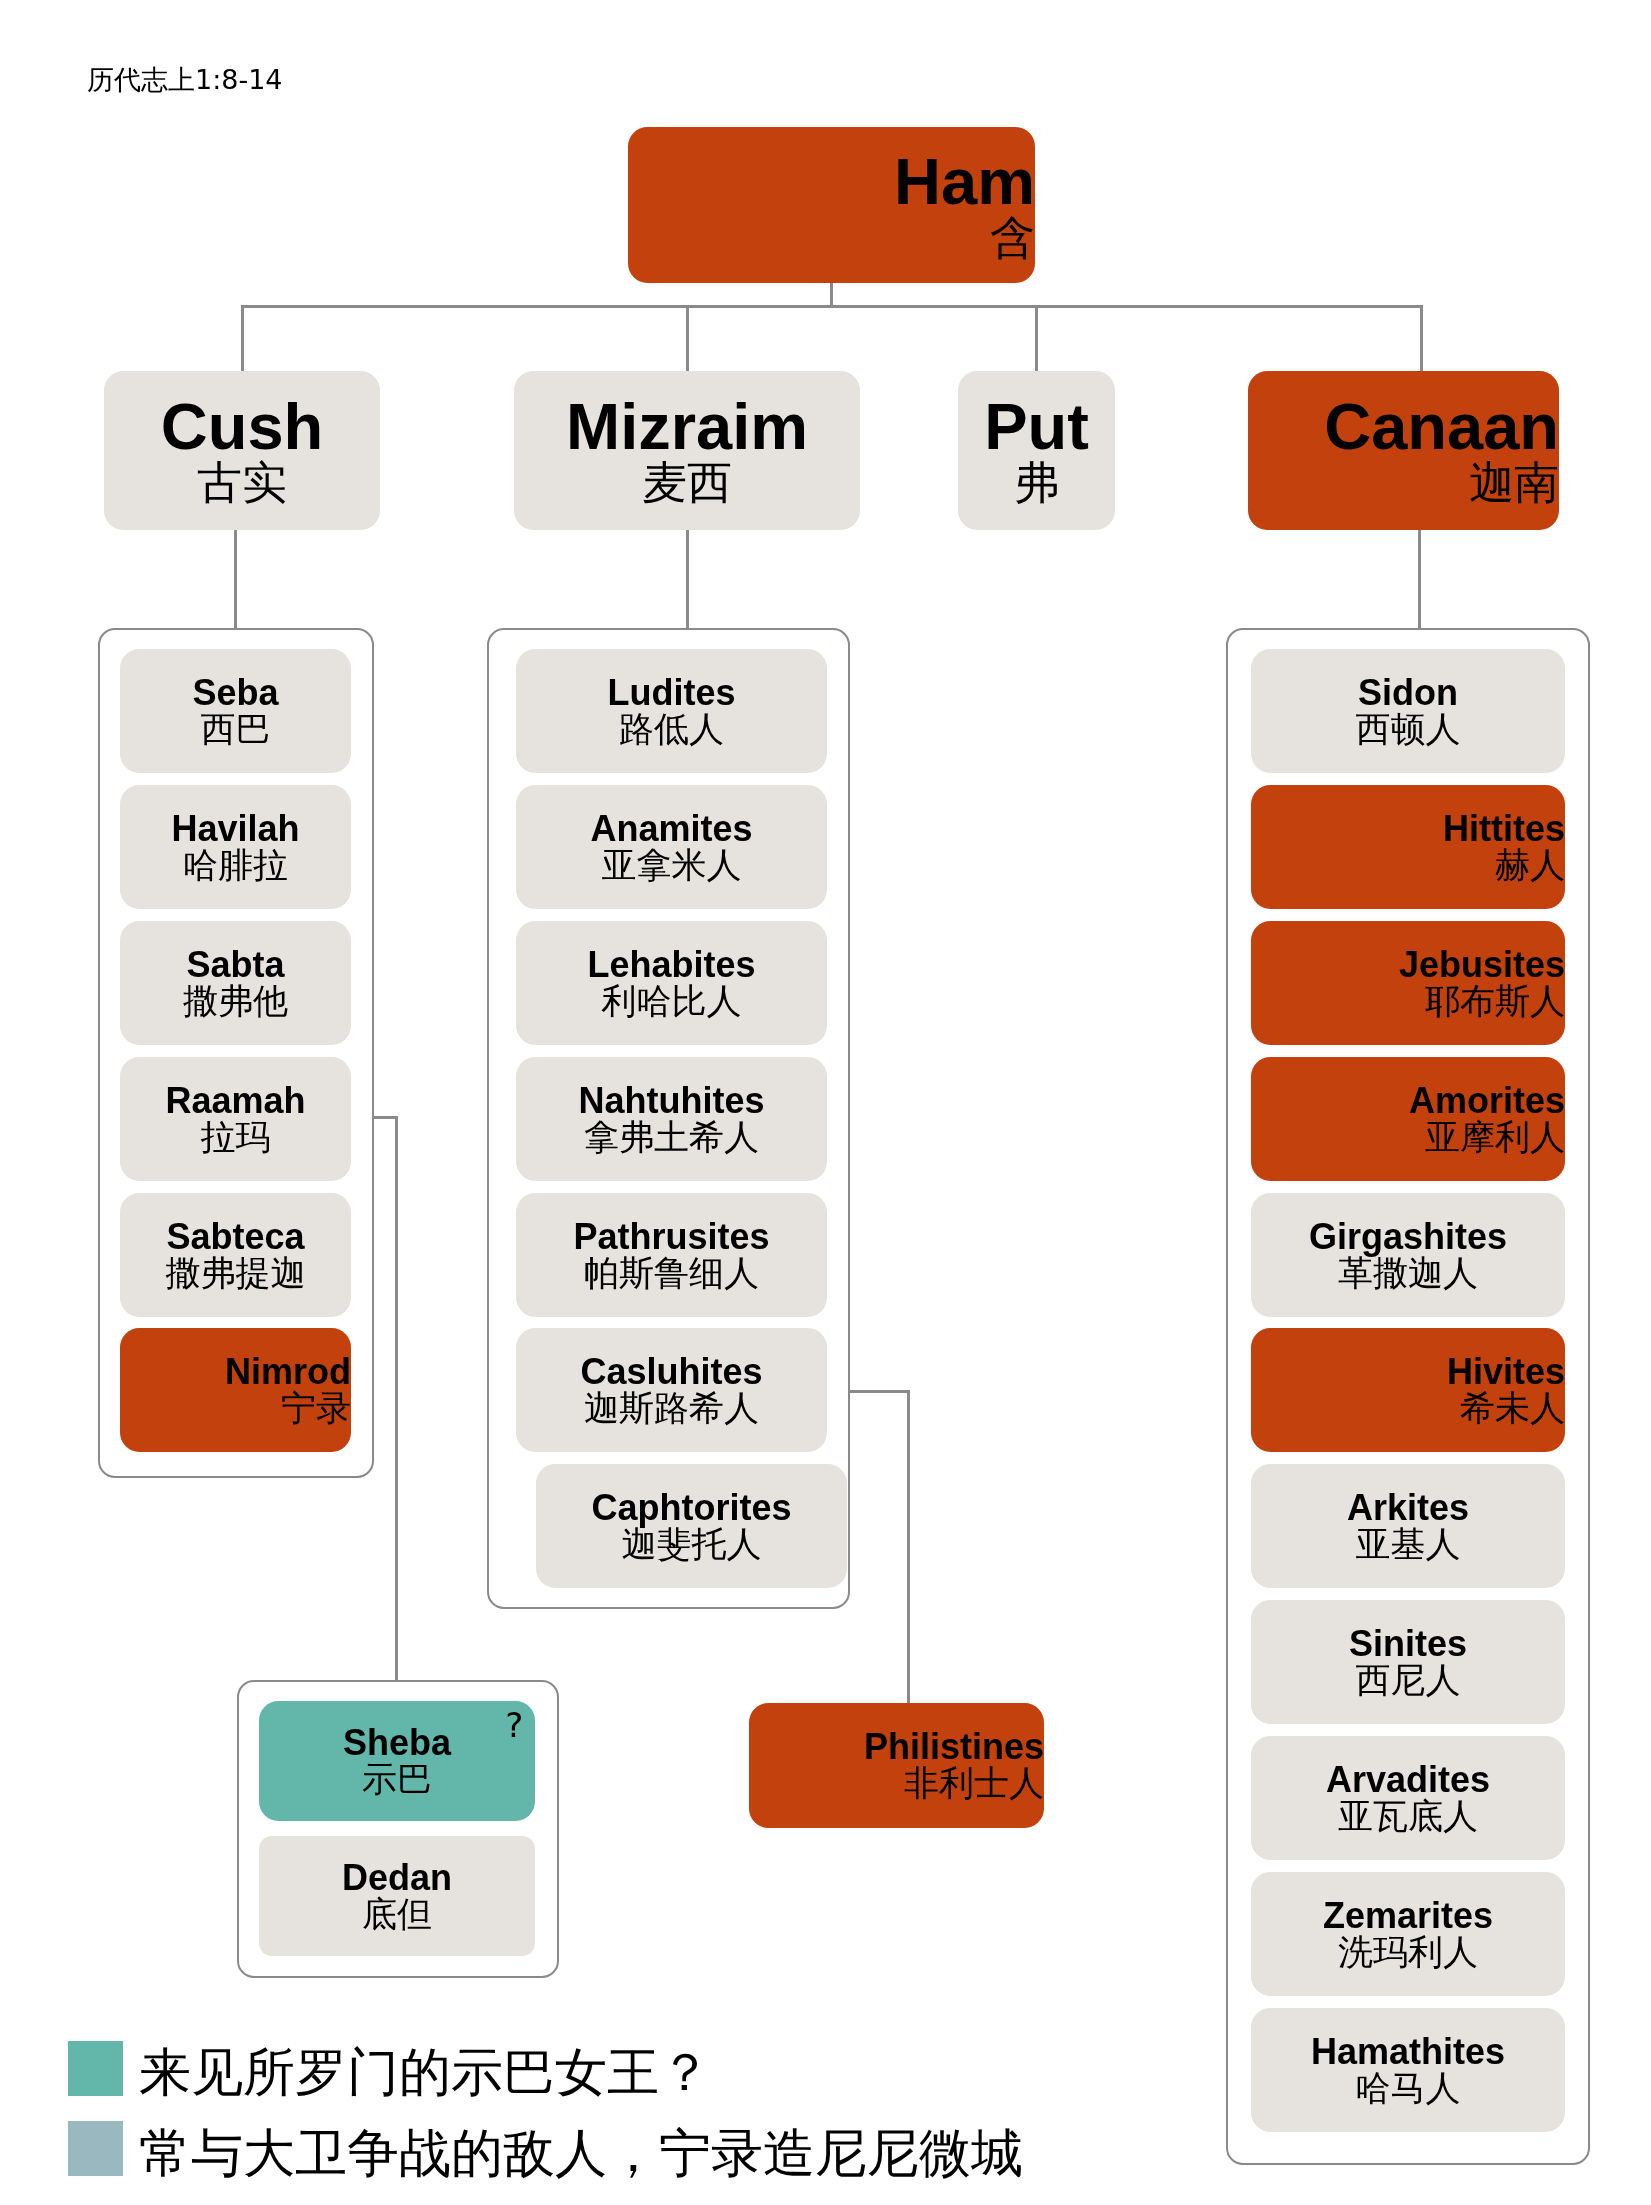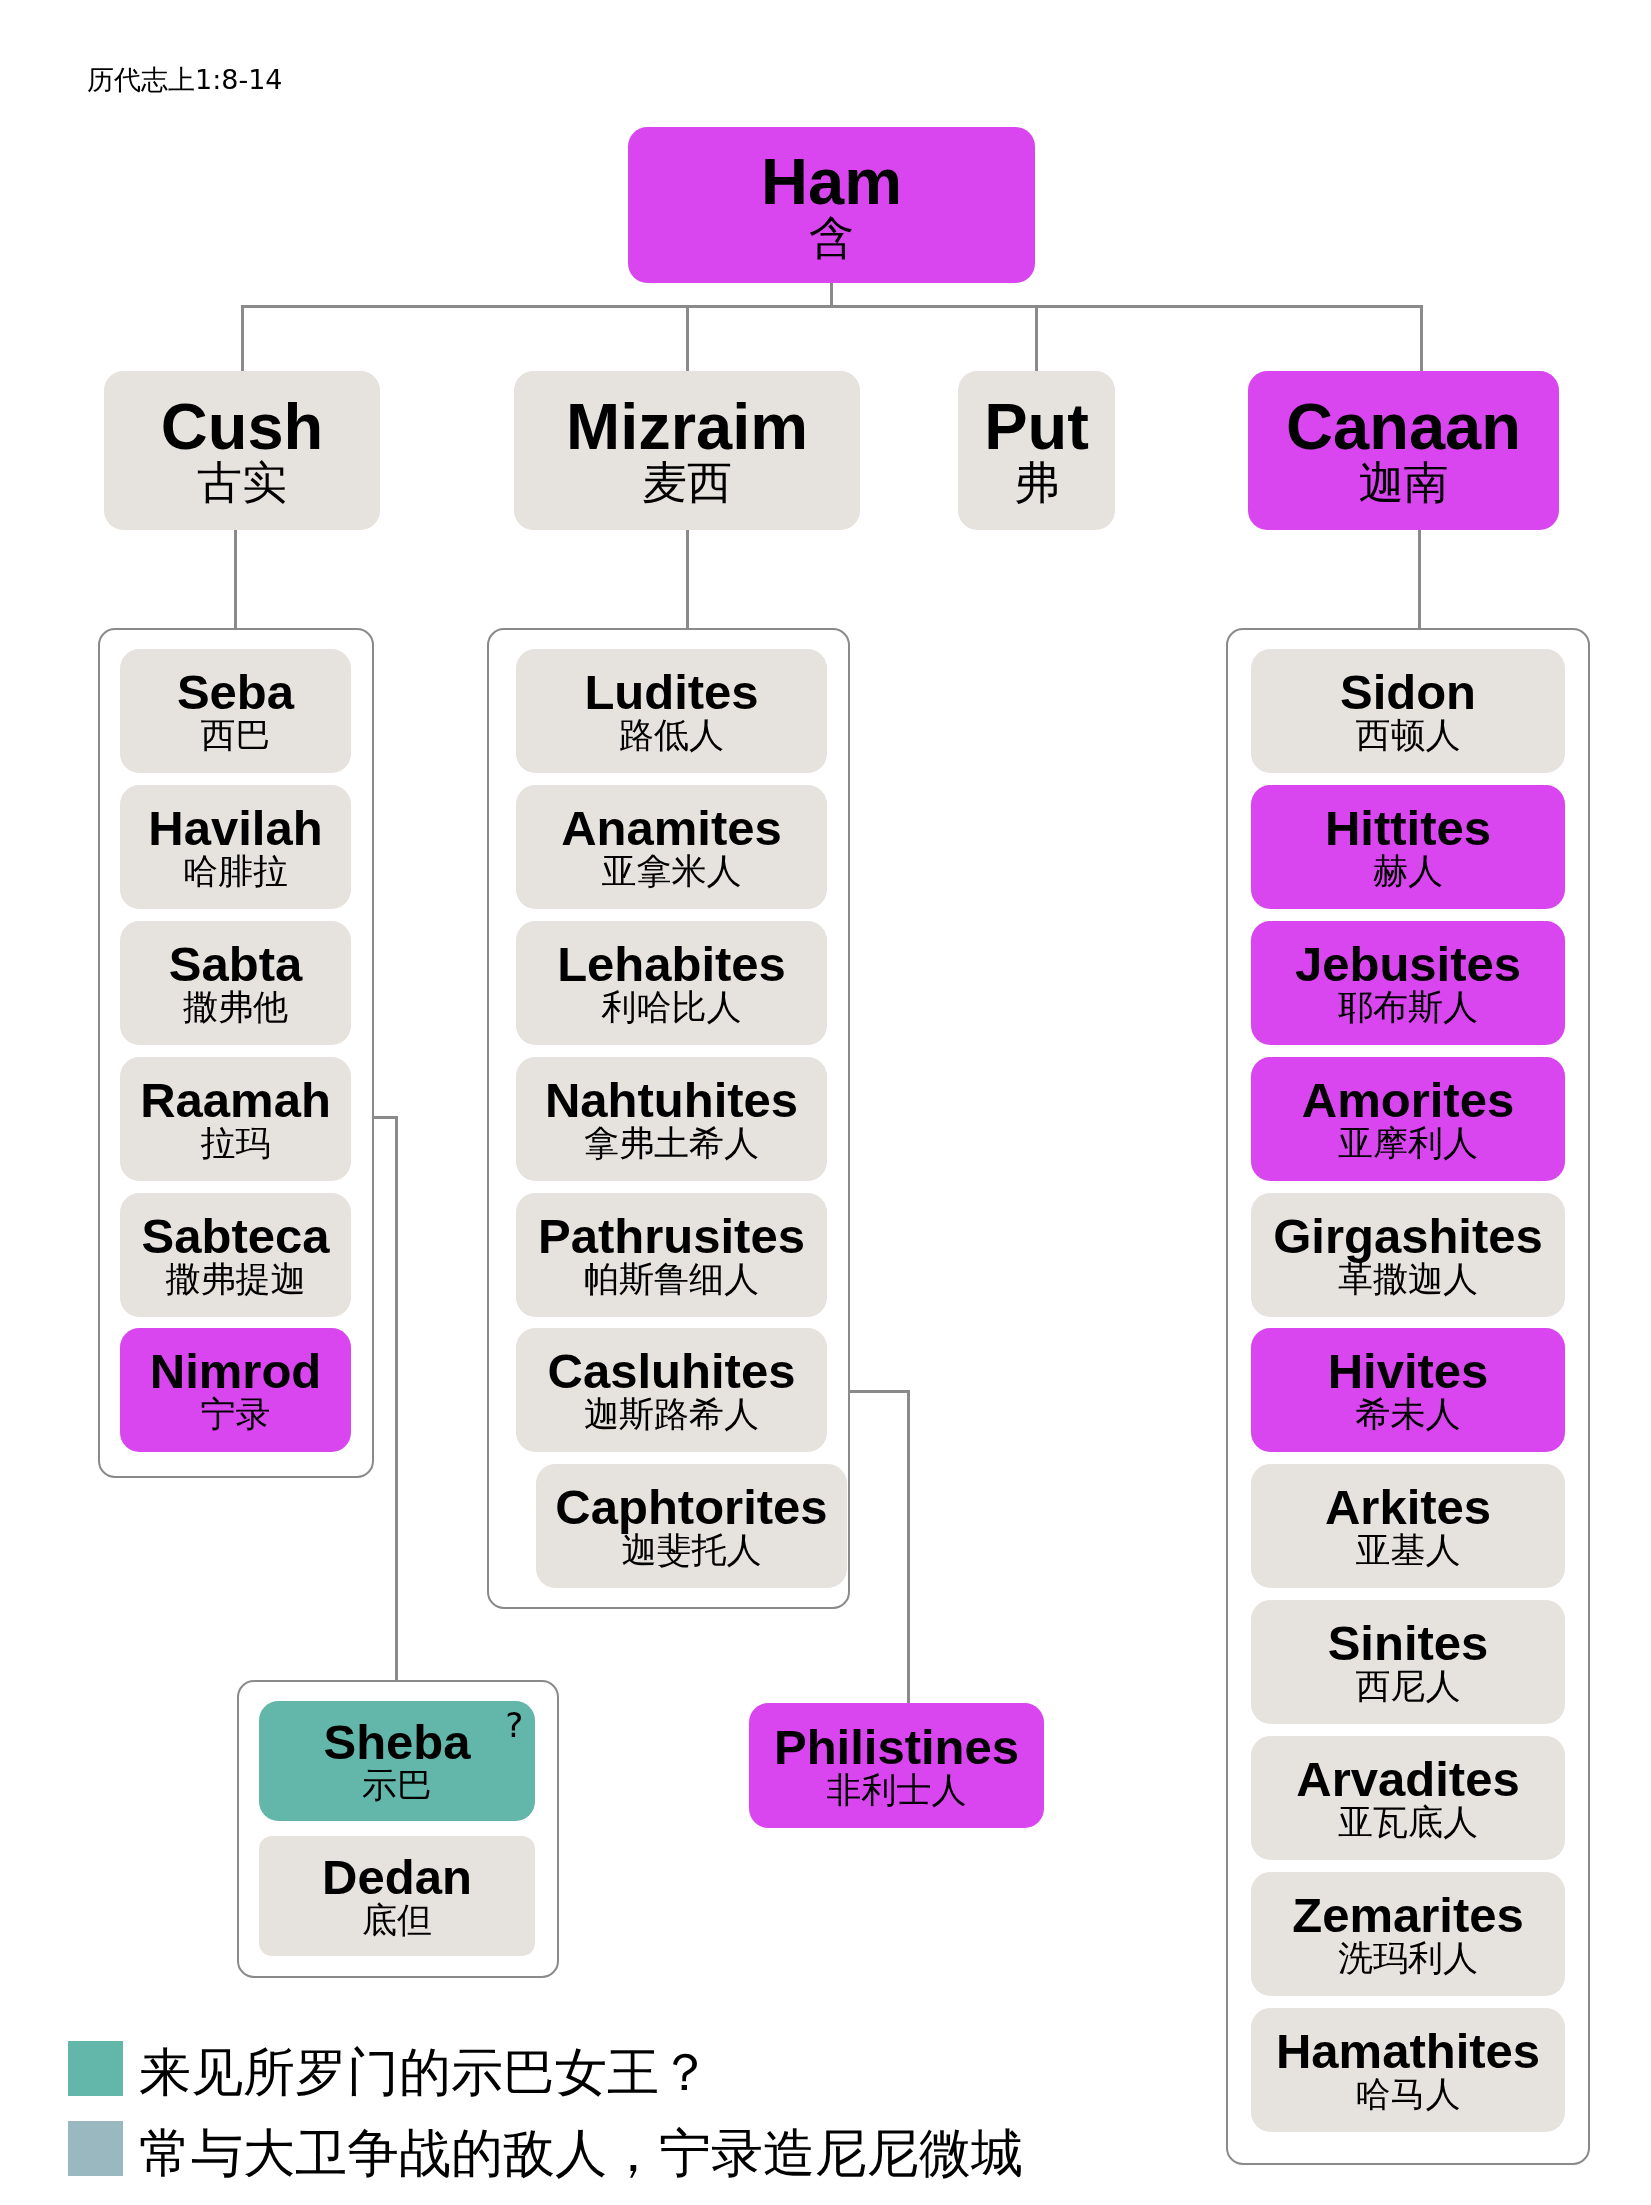--- a/index.html
+++ b/index.html
@@ -6,24 +6,24 @@
   body { width:1651px; height:2205px; position:relative; overflow:hidden;
          font-family:"Liberation Sans", "DejaVu Sans", sans-serif; color:#000; }
   .abs { position:absolute; }
   .title { left:87px; top:62px; font-size:27px; font-family:"DejaVu Sans", sans-serif; }
   .node { position:absolute; border-radius:19.4px; display:flex; flex-direction:column;
           align-items:center; justify-content:center; text-align:center; box-sizing:border-box; }
   .node .en { font-weight:bold; line-height:1; white-space:nowrap; }
   .node .zh { font-family:"DejaVu Sans", sans-serif; line-height:1.05; white-space:nowrap; }
   .big .en { font-size:65px; }
   .big .zh { font-size:45px; }
-  .small .en { font-size:49px; }
+  .small .en { font-size:36px; }
   .small .zh { font-size:35px; }
   .c-beige { background:#e6e3df; }
-  .c-blue { background:#d946ef; }
+  .c-blue { background:#c2410c;align-items:flex-end; }
   .c-teal { background:#62b6aa; }
   .group { position:absolute; border:2.6px solid #8a8a8a; border-radius:17px; box-sizing:border-box; background:#fff; }
   .line { position:absolute; background:#8a8a8a; }
   .qmark { position:absolute; right:11.6px; top:3.9px; font-size:34px; font-family:"DejaVu Sans", sans-serif; font-weight:normal; }
   .legend-sq { position:absolute; width:55px; height:55px; }
   .legend-txt { position:absolute; font-size:52px; font-family:Liberation Sans, sans-serif; white-space:nowrap; }
 </style>
 </head>
 <body>
 

